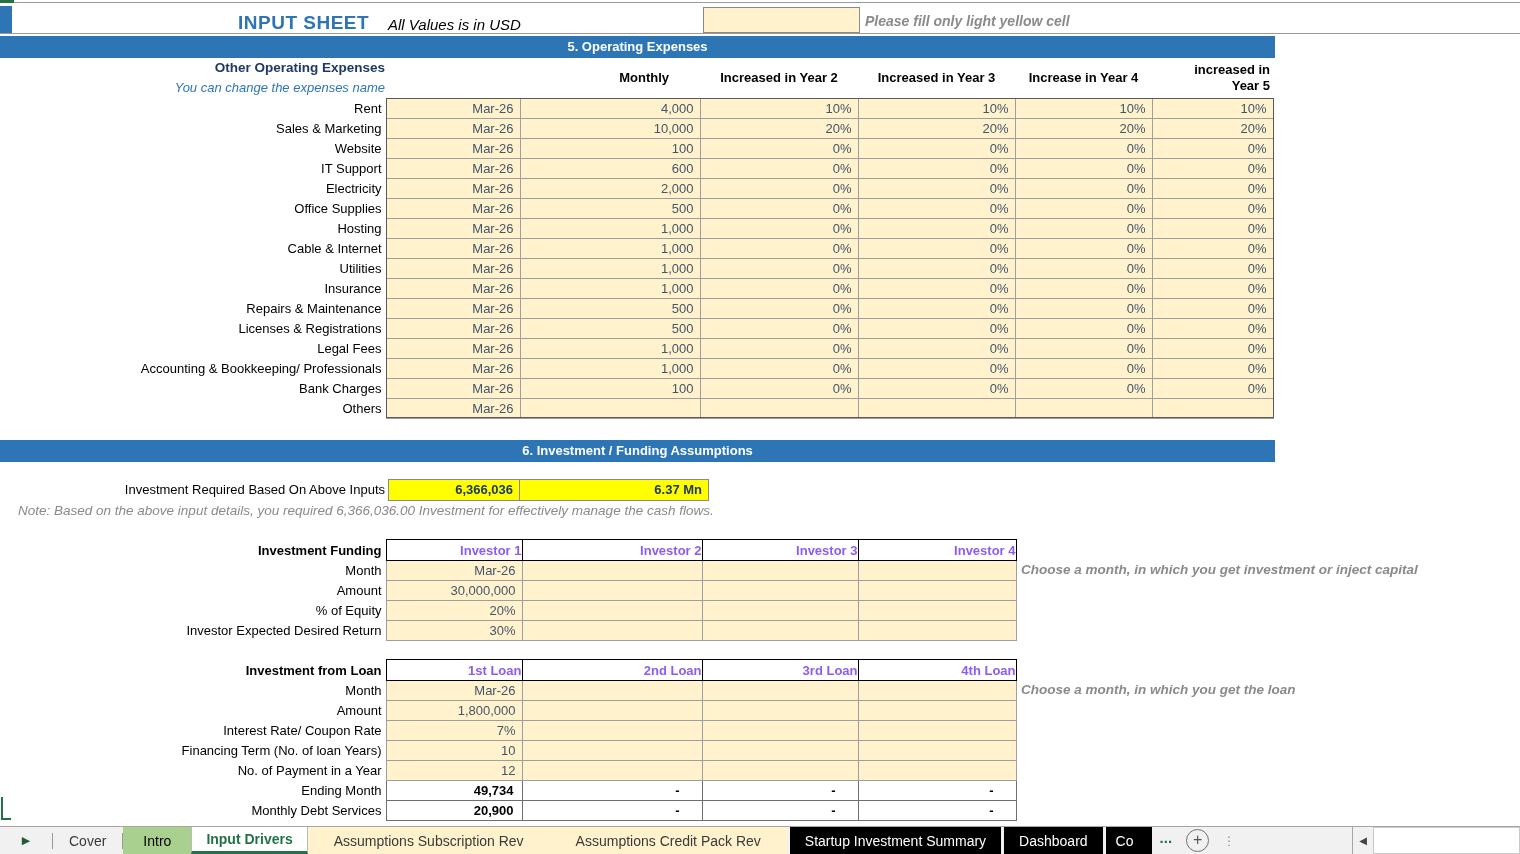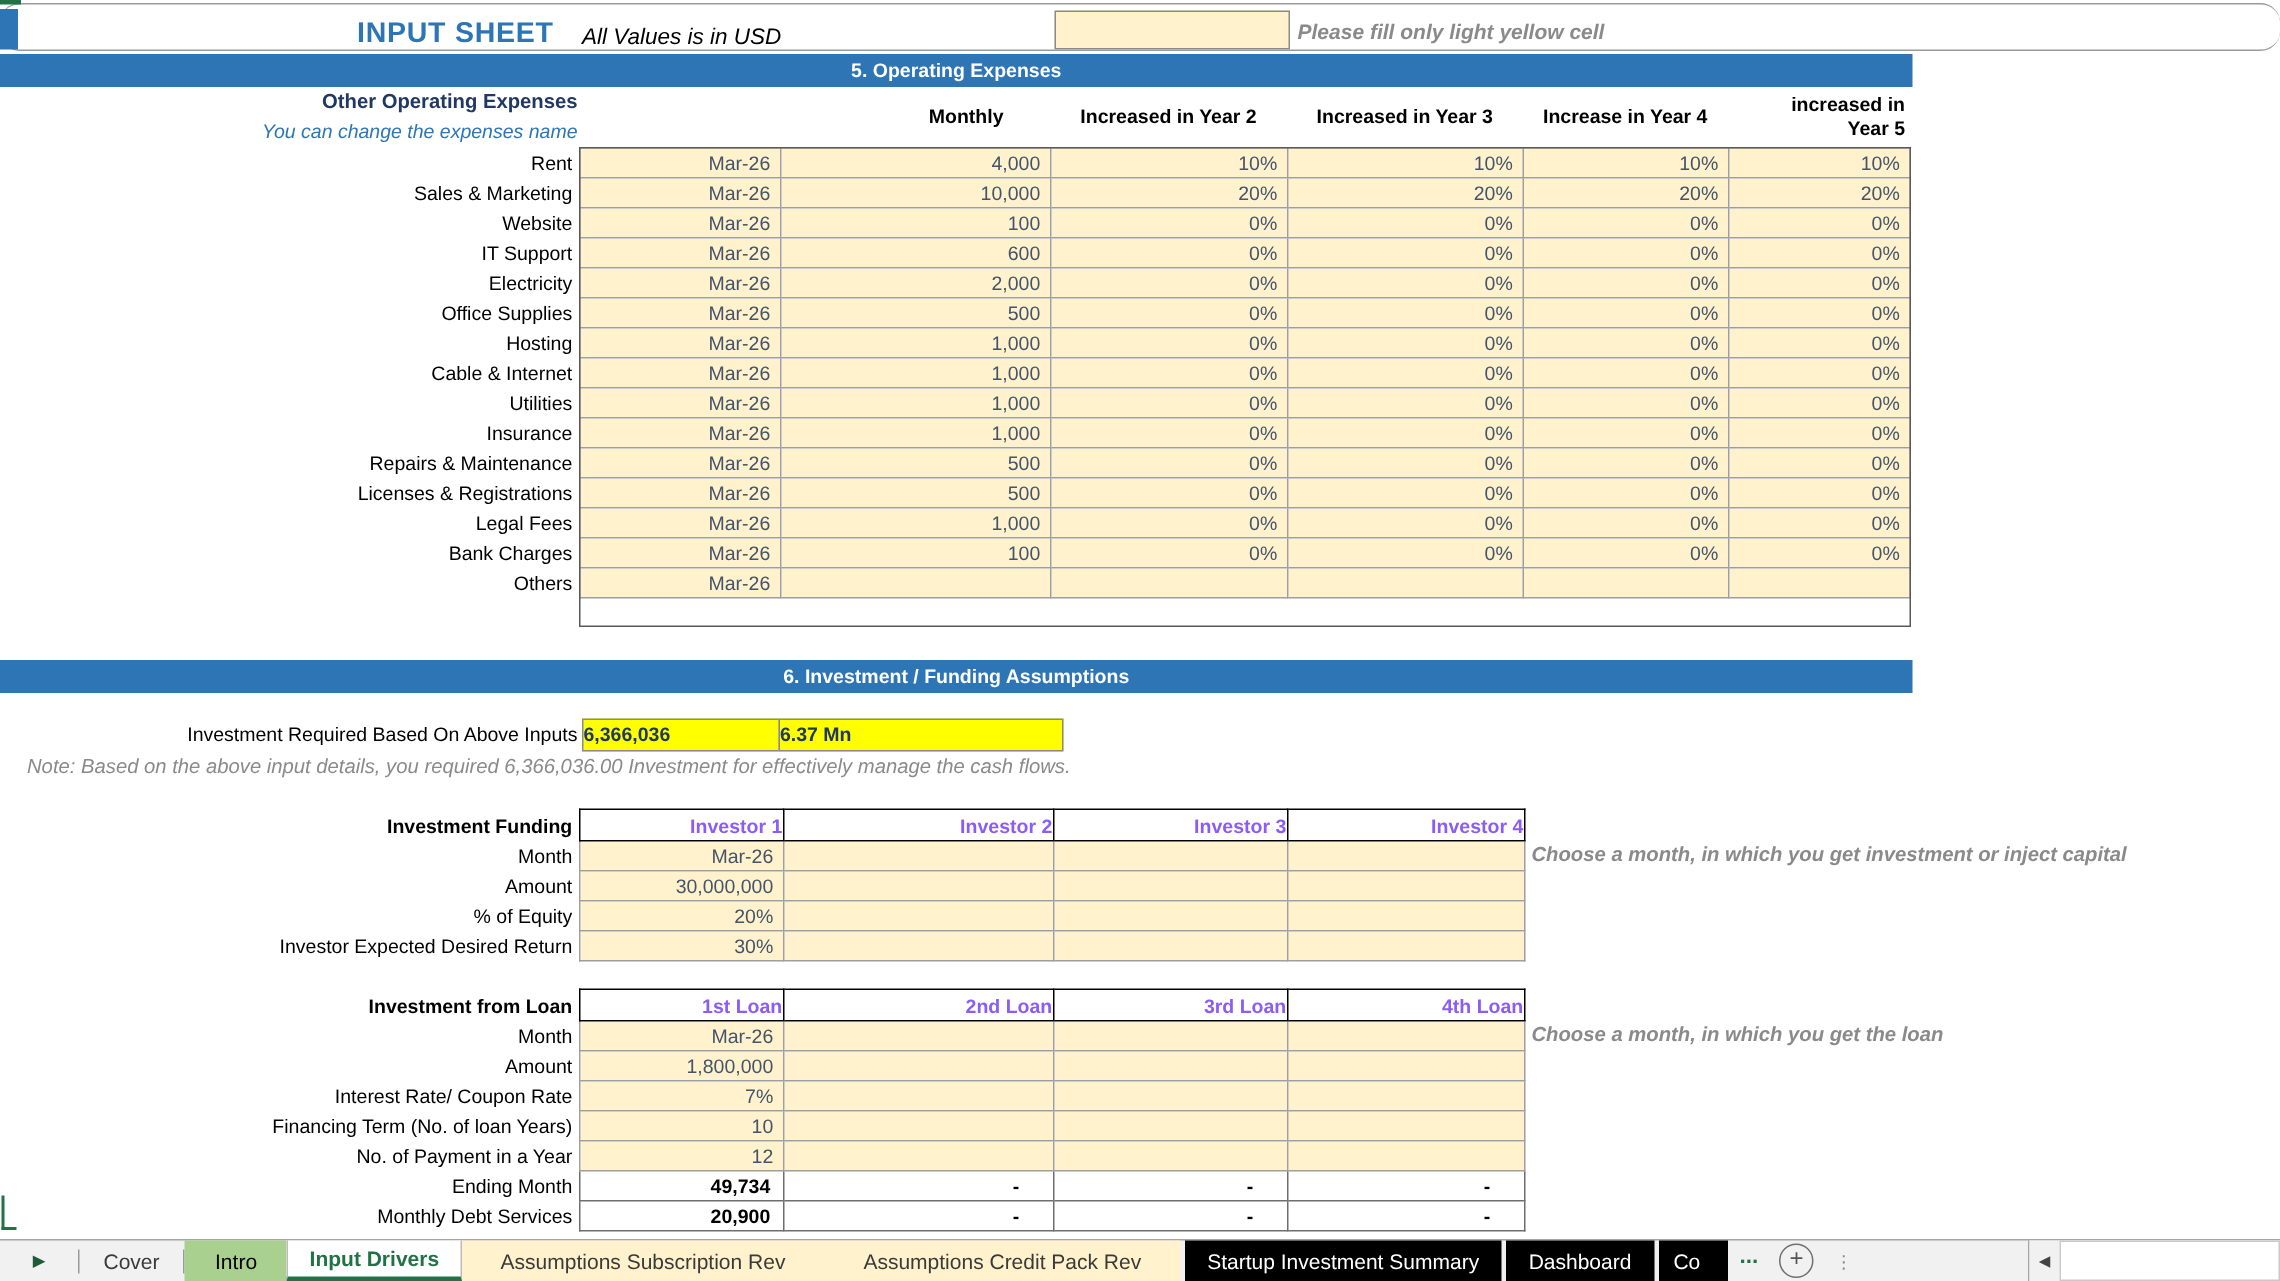--- a/index.html
+++ b/index.html
@@ -2,21 +2,21 @@
 <html><head>
 <meta charset="utf-8">
 <style>
   * { margin:0; padding:0; box-sizing:border-box; }
   html,body { width:1520px; height:854px; background:#fff; overflow:hidden;
               font-family:"Liberation Sans", sans-serif; }
   #screen { position:absolute; inset:0; width:1520px; height:854px; background:#fff; }
 
   
   .top-band { position:absolute; left:0; top:2px; width:1520px; height:32px;
-              background:#fff; border-top:1px solid #9a9a9a; border-bottom:1px solid #9a9a9a;border-radius:13px; }
+              background:#fff; border-top:1px solid #9a9a9a; border-bottom:1px solid #9a9a9a; }
   .corner-green { position:absolute; left:0; top:0; width:14px; height:3px; background:#217346; }
   .blue-square { position:absolute; left:0; top:6px; width:12px; height:27px; background:#2E75B6; }
   .sheet-title { position:absolute; left:238px; top:9px; font-size:19px; font-weight:bold;
                  color:#2E75B6; letter-spacing:.5px; }
   .sheet-subtitle { position:absolute; left:388px; top:13px; font-size:15px; font-style:italic; color:#000; }
   .fill-cell-top { position:absolute; left:703px; top:7px; width:157px; height:26px;
                    background:#FFF2CC; border:1px solid #8a8a8a; }
   .fill-hint { position:absolute; left:865px; top:13px; font-size:14px; color:#8a8a8a;
                font-style:italic; font-weight:bold; }
 
@@ -51,21 +51,21 @@
   #expense-table { position:absolute; left:0; top:98px; }
   .data-outline { position:absolute; left:386px; top:98px; width:888px; height:320px;
                   border:1px solid #595959; pointer-events:none; }
   #funding-table { position:absolute; left:0; top:539px; }
   #loan-table { position:absolute; left:0; top:659px; }
   td.table-title { text-align:right; font-weight:bold; color:#000; padding-right:4px; background:transparent; border:none; }
 
   
   .req-label { position:absolute; left:0; top:482px; width:385px; text-align:right; font-size:13px; color:#000; }
   .req-cell { position:absolute; top:479px; height:22px; background:#FFFF00; border:1px solid #8a8a8a;
-              font-size:13px; font-weight:bold; color:#1F3864; padding-right:6px; line-height:20px; }
+              font-size:13px; font-weight:bold; color:#1F3864; text-align:right; padding-right:6px; line-height:20px; }
   #req-val { left:388px; width:132px; }
   #req-mn { left:519px; width:190px; }
   .note-text { position:absolute; left:18px; top:503px; font-size:13.5px; font-style:italic; color:#8a8a8a; }
 
   .side-hint { position:absolute; left:1021px; font-size:13.5px; color:#8a8a8a;
                font-style:italic; font-weight:bold; }
   #hint-funding { top:562px; }
   #hint-loan { top:682px; }
 
   .sel-bracket { position:absolute; left:1px; top:797px; width:10px; height:23px;
@@ -245,20 +245,29 @@
         <tr>
           <td class="label-cell">Legal Fees</td>
           <td class="input-cell">Mar-26</td>
           <td class="input-cell">1,000</td>
           <td class="input-cell">0%</td>
           <td class="input-cell">0%</td>
           <td class="input-cell">0%</td>
           <td class="input-cell">0%</td>
         </tr>
         <tr>
+          <td class="label-cell">Accounting &amp; Bookkeeping/ Professionals</td>
+          <td class="input-cell">Mar-26</td>
+          <td class="input-cell">1,000</td>
+          <td class="input-cell">0%</td>
+          <td class="input-cell">0%</td>
+          <td class="input-cell">0%</td>
+          <td class="input-cell">0%</td>
+        </tr>
+        <tr>
           <td class="label-cell">Bank Charges</td>
           <td class="input-cell">Mar-26</td>
           <td class="input-cell">100</td>
           <td class="input-cell">0%</td>
           <td class="input-cell">0%</td>
           <td class="input-cell">0%</td>
           <td class="input-cell">0%</td>
         </tr>
         <tr>
           <td class="label-cell">Others</td>

